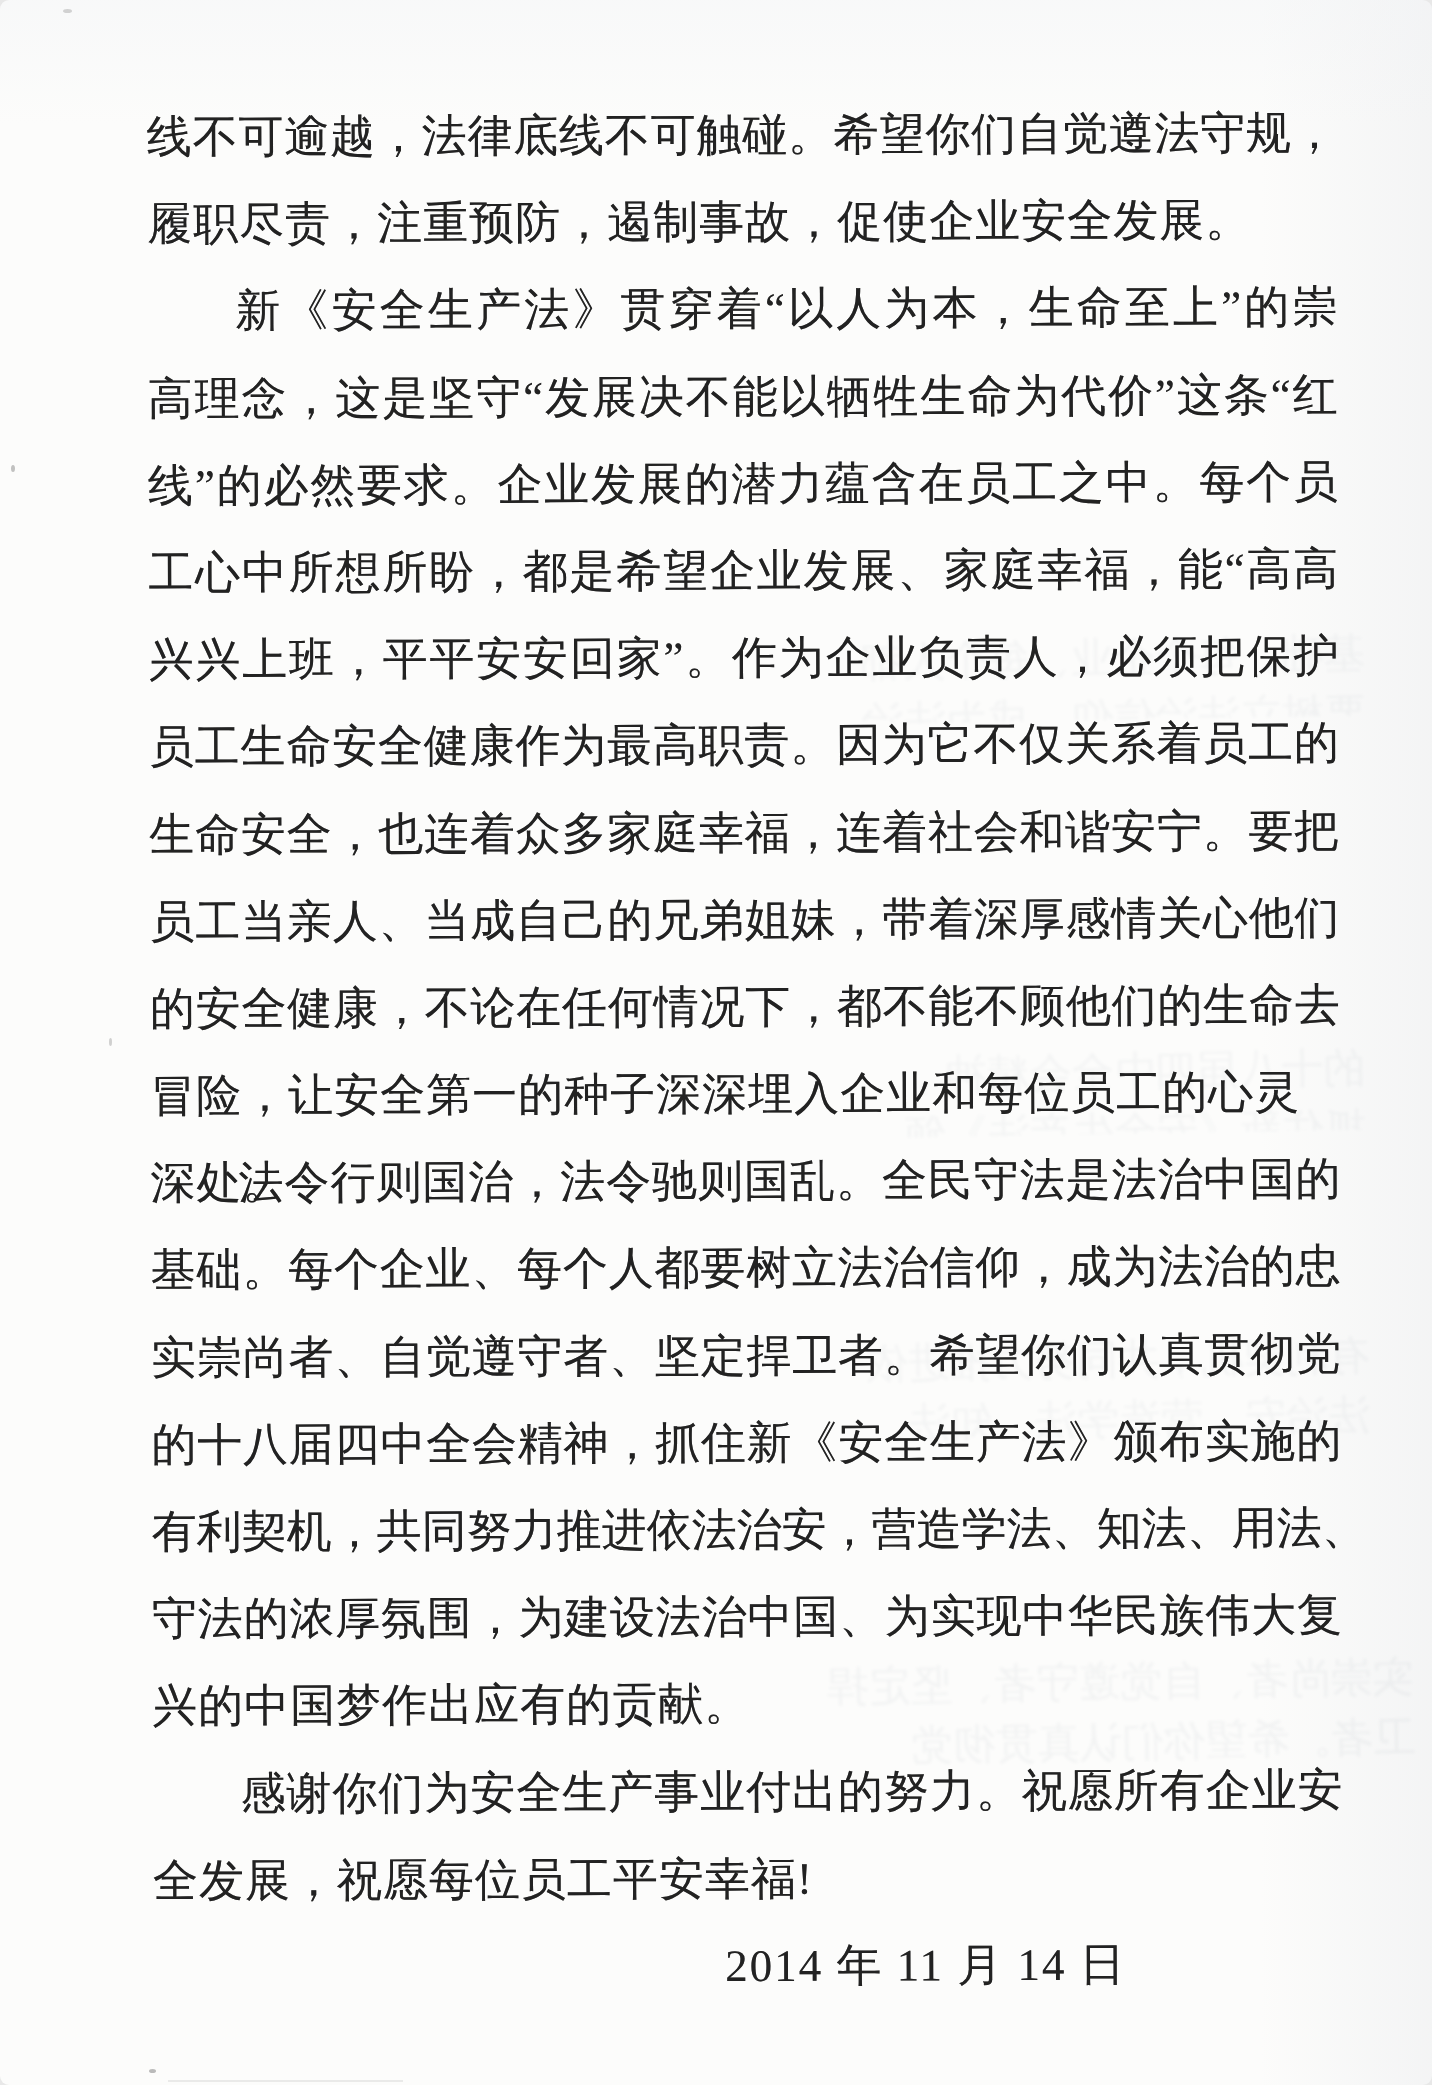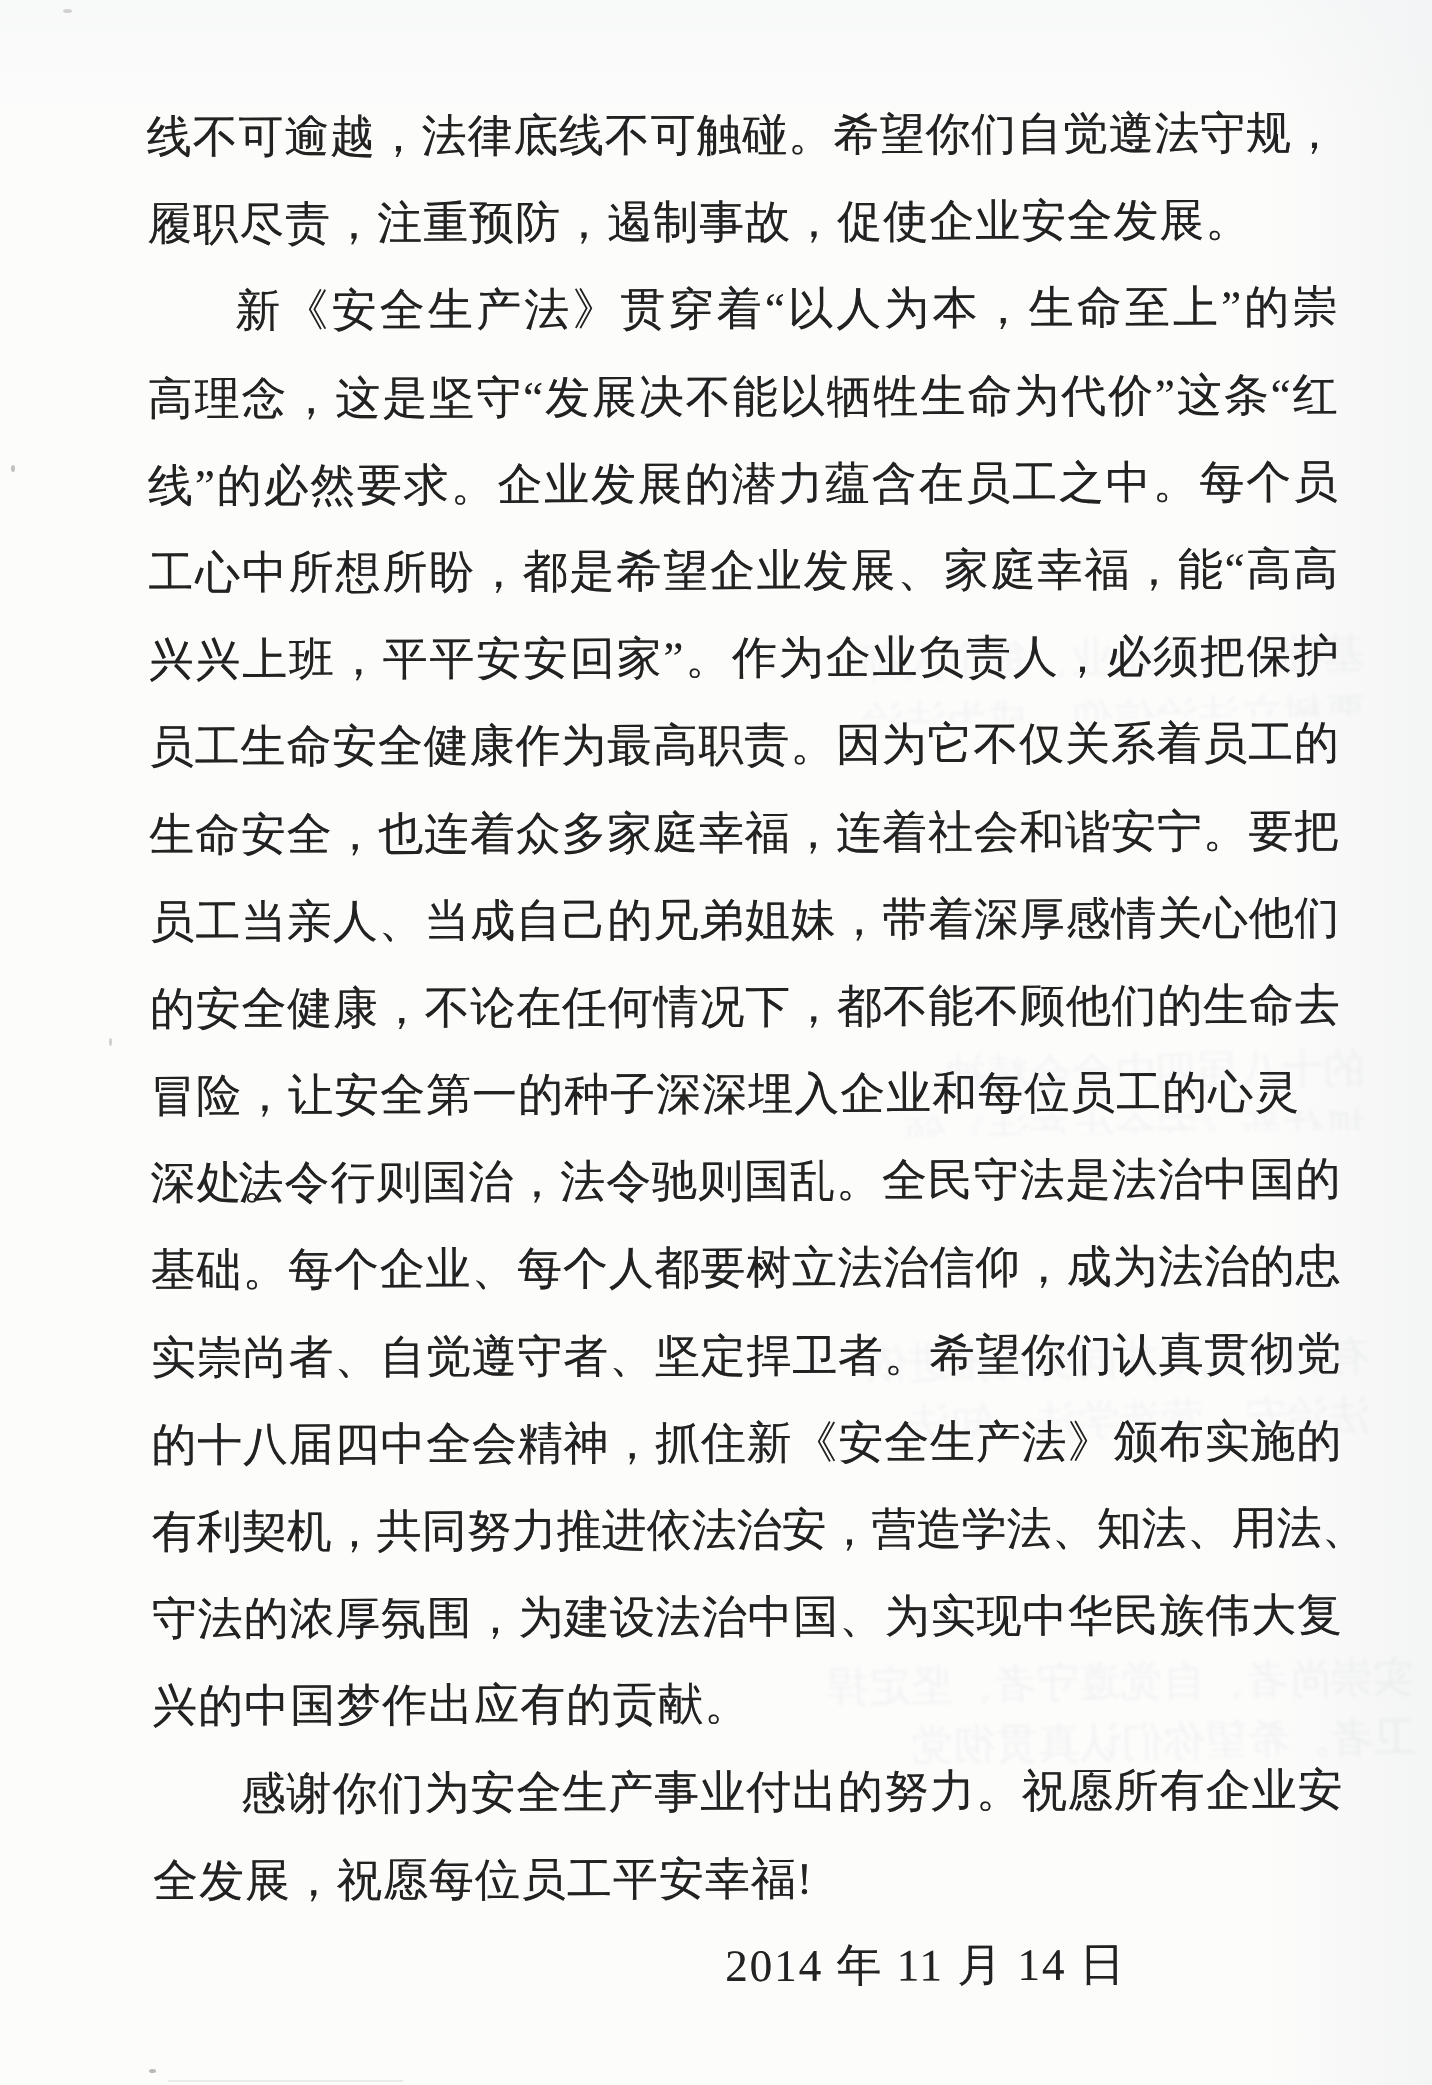--- a/index.html
+++ b/index.html
@@ -12,20 +12,21 @@
     width: 1432px;
     height: 2085px;
     margin: 0 auto;
     background: #fcfcfb;
     background-image:
       linear-gradient(180deg, rgba(240,242,245,0.35) 0%, rgba(255,255,255,0) 6%),
       linear-gradient(90deg, rgba(255,255,255,0) 88%, rgba(228,230,233,0.35) 100%);
     overflow: hidden;
     font-family: "Liberation Serif", serif;
     color: #1f1f1f;
+    border-radius: 9px;
   }
   
   .text-block {
     position: absolute;
     left: 150px;
     top: 92px;
     width: 1190px;
     transform: rotate(-0.2deg);
     transform-origin: 50% 50%;
   }

